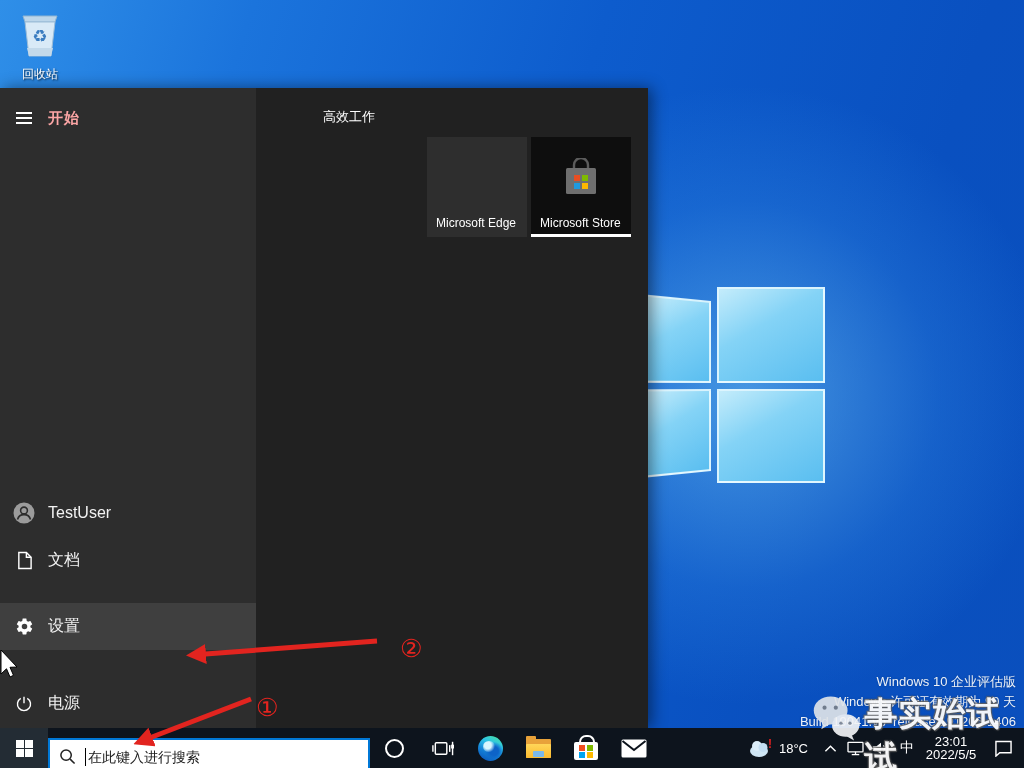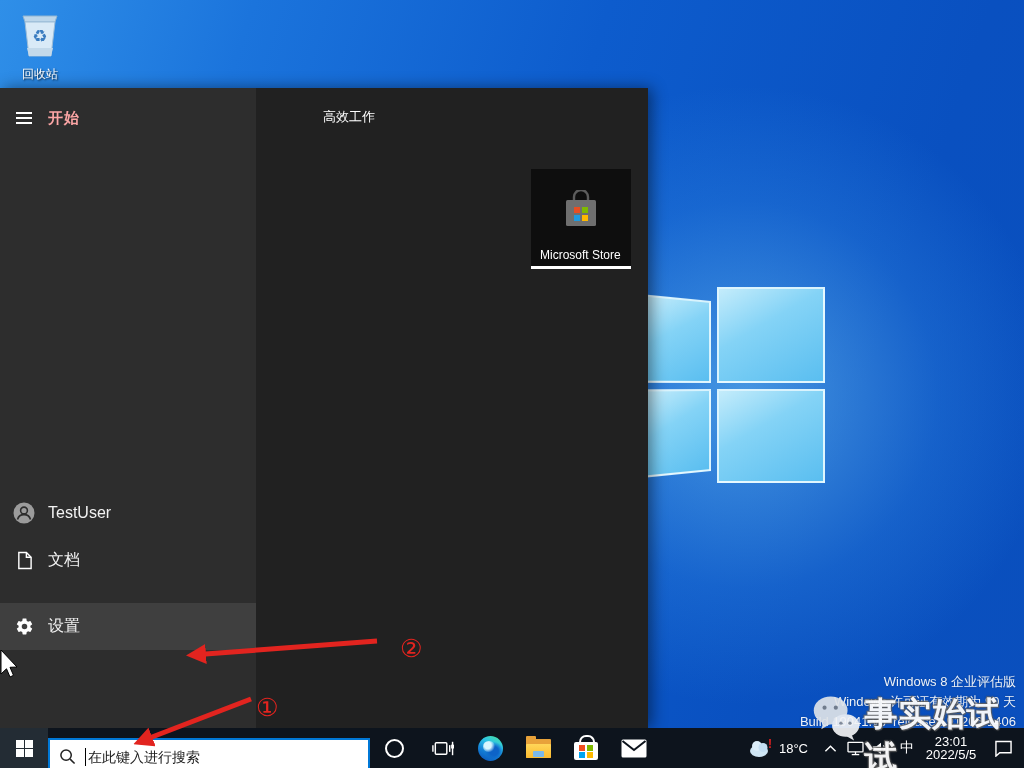--- a/index.html
+++ b/index.html
@@ -40,21 +40,21 @@
   .start-title { color:#fca5a5; font-size:15px; font-weight:bold; letter-spacing:1px; }
   .rail-item { position:absolute; left:0; width:256px; height:47px; display:flex; align-items:center; color:#f2f2f2; font-size:16px; cursor:pointer; }
   .rail-item.hl { background:#3f3f3f; }
   .rail-item .ric { width:48px; display:flex; justify-content:center; align-items:center; }
   .tilepanel { position:relative; width:392px; height:100%; background:#212121; }
   .tilesec-title { position:absolute; left:67px; top:20px; color:#fff; font-size:13px; }
   .tile { position:absolute; top:49px; width:100px; height:100px; cursor:pointer; }
   .tile .tlabel { position:absolute; left:9px; bottom:7px; color:#fff; font-size:12px; }
   .tile-office { left:67px; background:#d83d08; }
   .tile-edge { left:171px; background:#2e2e2e; }
-  .tile-store { left:275px; background:#0e0e0e;margin-top:32px; }
+  .tile-store { left:275px; background:#0e0e0e; }
   .tile-store .sel-underline { position:absolute; left:0; bottom:0; width:100%; height:3px; background:#fff; }
   .tile-cicon { position:absolute; left:50%; top:44px; transform:translate(-50%,-50%); }
 
   .edge-logo { border-radius:50%; position:relative;
     background:
       radial-gradient(circle at 64% 60%, #0d63c8 0 20%, rgba(13,99,200,0) 42%),
       linear-gradient(205deg,#49e3a1 4%, #2cc3e8 34%, #1583d8 62%, #0b5ec0 88%);
   }
   .edge-logo::after { content:''; position:absolute; left:22%; top:20%; width:46%; height:46%;
     border-radius:50%; background:radial-gradient(circle at 40% 40%, #d8f6ff 0 35%, rgba(216,246,255,0) 75%); }
@@ -116,21 +116,21 @@
   <svg width="50" height="52" viewBox="0 0 50 52">
     <polygon points="8,8 42,8 40,14 10,14" fill="#bcd6ea" stroke="#8fb4d2" stroke-width="1"></polygon>
     <polygon points="10,14 40,14 36,48 14,48" fill="#d9eaf7" stroke="#9dbdd8" stroke-width="1"></polygon>
     <polygon points="12,40 38,40 36,48 14,48" fill="#c3d9ea"></polygon>
     <text x="25" y="34" font-size="17" text-anchor="middle" fill="#3a7cc0">♻</text>
   </svg>
   <div class="lbl">回收站</div>
 </div>
 
 <div class="evalmark">
-  <div>Windows 8 企业评估版</div>
+  <div>Windows 10 企业评估版</div>
   <div>Windows 许可证有效期为 90 天</div>
   <div>Build 19041.vb_release.191206-1406</div>
 </div>
 
 <div class="startmenu">
   <div class="rail">
     <div class="rail-header">
       <div class="hamburger">
           <i></i>
           <i></i>
@@ -163,26 +163,39 @@
 
     <div class="rail-item hl" style="top:515px;">
       <span class="ric">
         <svg width="19" height="19" viewBox="0 0 24 24">
             <path fill="#fff" fill-rule="evenodd" d="M12,15.5A3.5,3.5 0 1,1 12,8.5A3.5,3.5 0 0,1 12,15.5 M19.4,13c0.04-0.33 0.06-0.66 0.06-1s-0.02-0.67-0.06-1l2.1-1.65c0.2-0.15 0.25-0.42 0.12-0.64l-2-3.46c-0.12-0.22-0.39-0.3-0.61-0.22l-2.49,1c-0.52-0.4-1.08-0.73-1.69-0.98l-0.38-2.65C14.4,2.18 14.2,2 13.97,2h-3.94C9.8,2 9.6,2.18 9.56,2.4L9.18,5.05C8.57,5.3 8.01,5.64 7.49,6.03l-2.49-1C4.78,4.95 4.51,5.03 4.39,5.25l-2,3.46C2.26,8.93 2.32,9.2 2.51,9.35L4.6,11c-0.04,0.33-0.06,0.66-0.06,1s0.02,0.67 0.06,1l-2.1,1.65c-0.2,0.15-0.25,0.42-0.12,0.64l2,3.46c0.12,0.22 0.39,0.3 0.61,0.22l2.49-1c0.52,0.4 1.08,0.73 1.69,0.98l0.38,2.65C9.6,21.82 9.8,22 10.03,22h3.94c0.23,0 0.43-0.18 0.47-0.4l0.38-2.65c0.61-0.25 1.17-0.59 1.69-0.98l2.49,1c0.22,0.08 0.49,0 0.61-0.22l2-3.46c0.13-0.22 0.07-0.49-0.12-0.64L19.4,13z"></path>
           </svg>
       </span>
       <span>设置</span>
     </div>
 
+    <div class="rail-item" style="top:592px;">
+      <span class="ric">
+        <svg width="18" height="18" viewBox="0 0 22 22" fill="none" stroke="#fff" stroke-width="1.7">
+            <path d="M7 4.2 A8 8 0 1 0 15 4.2"></path>
+            <line x1="11" y1="2" x2="11" y2="10"></line>
+          </svg>
+      </span>
+      <span>电源</span>
+    </div>
   </div>
 
   <div class="tilepanel">
     <div class="tilesec-title">高效工作</div>
 
 
+    <div class="tile tile-edge">
+      <span class="tile-cicon edge-logo" style="width:46px;height:46px;"></span>
+      <div class="tlabel">Microsoft Edge</div>
+    </div>
 
     <div class="tile tile-store">
       <span class="tile-cicon">
         <svg width="36" height="42" viewBox="0 0 36 42">
             <path d="M11 10 v-3 a7 7 0 0 1 14 0 v3" fill="none" stroke="#5c5c5c" stroke-width="2.4"></path>
             <rect x="3" y="10" width="30" height="26" rx="1.5" fill="#6f6f6f"></rect>
             <rect x="11" y="17" width="6" height="6" fill="#e84e22"></rect>
             <rect x="19" y="17" width="6" height="6" fill="#7fba00"></rect>
             <rect x="11" y="25" width="6" height="6" fill="#1e9ae0"></rect>
             <rect x="19" y="25" width="6" height="6" fill="#ffb900"></rect>

